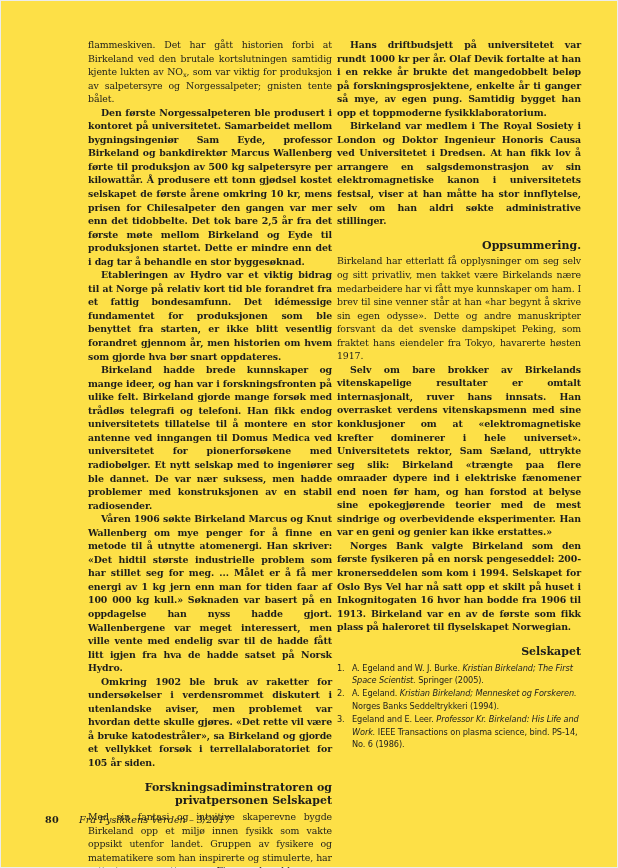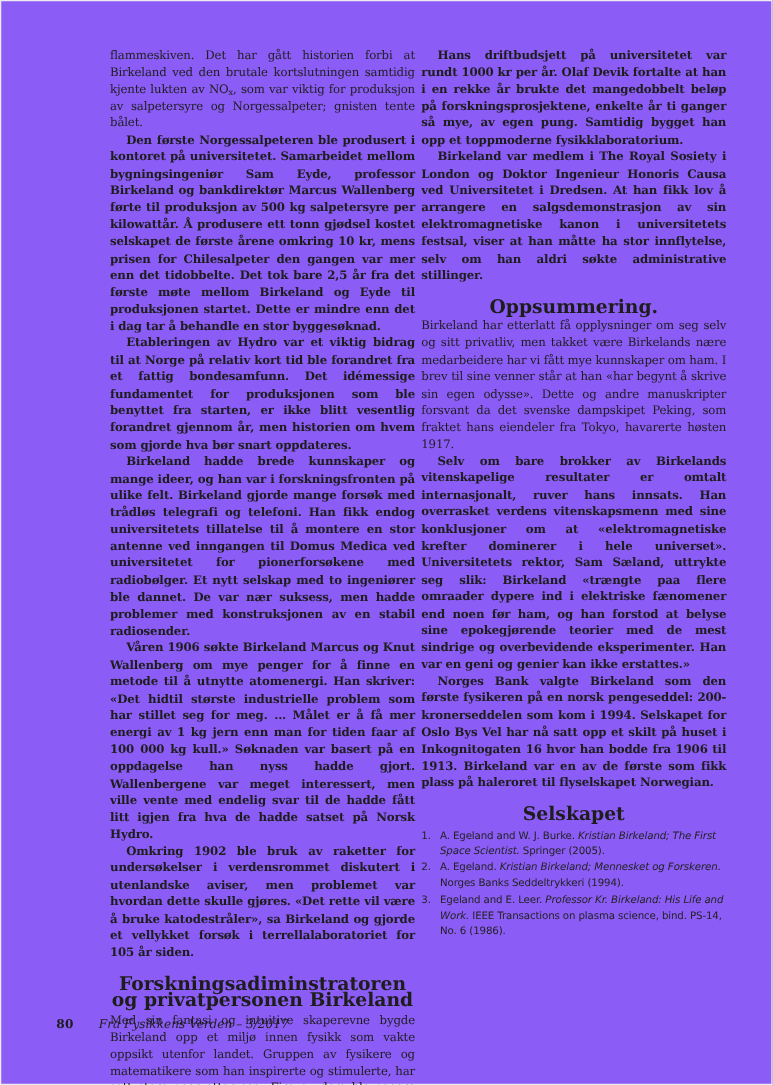--- a/index.html
+++ b/index.html
@@ -26,24 +26,24 @@
     letter-spacing: -0.1px;
   }
   .column-left  { left: 88px; }
   .column-right { left: 337px; }
 
   p.para { margin: 0; }
   p.para.indent { text-indent: 13px; font-weight: bold; }
 
   h2.heading {
     font-family: "DejaVu Serif", "Liberation Serif", serif;
-    font-size: 15px;
+    font-size: 11px;
     line-height: 13.8px;
     font-weight: bold;
-    text-align: center;
+    text-align: right;
     letter-spacing: 0;
     margin: 11px 0 2px 0;
   }
 
   sub.chem {
     font-size: 6.5px;
     line-height: 0;
     vertical-align: -2px;
   }
 
@@ -80,29 +80,29 @@
     font-size: 9.7px;
     line-height: 12px;
     white-space: nowrap;
   }
   .footer .page-num { font-weight: bold; letter-spacing: 0.2px; }
   .footer .journal  { font-style: italic; margin-left: 17px; letter-spacing: 0; }
 </style>
 </head>
 <body>
 
-<div class="page" style="color: rgb(29, 29, 27); background: #8b5cf6;">
+<div class="page" style="color: rgb(29, 29, 27); background: #fde047;">
   <div class="column column-left" id="left-col">
       <p class="para">flammeskiven. Det har gått historien forbi at Birkeland ved den brutale kortslutningen samtidig kjente lukten av NO<sub class="chem">x</sub>, som var viktig for produksjon av salpetersyre og Norgessalpeter; gnisten tente bålet.</p>
       <p class="para indent">Den første Norgessalpeteren ble produsert i kontoret på universitetet. Samarbeidet mellom bygningsingeniør Sam Eyde, professor Birkeland og bankdirektør Marcus Wallenberg førte til produksjon av 500 kg salpetersyre per kilowattår. Å produsere ett tonn gjødsel kostet selskapet de første årene omkring 10 kr, mens prisen for Chilesalpeter den gangen var mer enn det tidobbelte. Det tok bare 2,5 år fra det første møte mellom Birkeland og Eyde til produksjonen startet. Dette er mindre enn det i dag tar å behandle en stor byggesøknad.</p>
       <p class="para indent">Etableringen av Hydro var et viktig bidrag til at Norge på relativ kort tid ble forandret fra et fattig bondesamfunn. Det idémessige fundamentet for produksjonen som ble benyttet fra starten, er ikke blitt vesentlig forandret gjennom år, men historien om hvem som gjorde hva bør snart oppdateres.</p>
       <p class="para indent">Birkeland hadde brede kunnskaper og mange ideer, og han var i forskningsfronten på ulike felt. Birkeland gjorde mange forsøk med trådløs telegrafi og telefoni. Han fikk endog universitetets tillatelse til å montere en stor antenne ved inngangen til Domus Medica ved universitetet for pionerforsøkene med radiobølger. Et nytt selskap med to ingeniører ble dannet. De var nær suksess, men hadde problemer med konstruksjonen av en stabil radiosender.</p>
       <p class="para indent">Våren 1906 søkte Birkeland Marcus og Knut Wallenberg om mye penger for å finne en metode til å utnytte atomenergi. Han skriver: «Det hidtil største industrielle problem som har stillet seg for meg. ... Målet er å få mer energi av 1 kg jern enn man for tiden faar af 100 000 kg kull.» Søknaden var basert på en oppdagelse han nyss hadde gjort. Wallenbergene var meget interessert, men ville vente med endelig svar til de hadde fått litt igjen fra hva de hadde satset på Norsk Hydro.</p>
       <p class="para indent">Omkring 1902 ble bruk av raketter for undersøkelser i verdensrommet diskutert i utenlandske aviser, men problemet var hvordan dette skulle gjøres. «Det rette vil være å bruke katodestråler», sa Birkeland og gjorde et vellykket forsøk i terrellalaboratoriet for 105 år siden.</p>
-      <h2 class="heading">Forskningsadiminstratoren og privatpersonen Birkeland</h2>
+      <h2 class="heading">Forskningsadiminstratoren og privatpersonen Selskapet</h2>
       <p class="para">Med sin fantasi og intuitive skaperevne bygde Birkeland opp et miljø innen fysikk som vakte oppsikt utenfor landet. Gruppen av fysikere og matematikere som han inspirerte og stimulerte, har satt store spor etter seg. Fire av dem ble senere professorer ved Universitetet i Oslo.</p>
     </div>
   <div class="column column-right" id="right-col">
       <p class="para indent">Hans driftbudsjett på universitetet var rundt 1000 kr per år. Olaf Devik fortalte at han i en rekke år brukte det mangedobbelt beløp på forskningsprosjektene, enkelte år ti ganger så mye, av egen pung. Samtidig bygget han opp et toppmoderne fysikklaboratorium.</p>
       <p class="para indent">Birkeland var medlem i The Royal Sosiety i London og Doktor Ingenieur Honoris Causa ved Universitetet i Dredsen. At han fikk lov å arrangere en salgsdemonstrasjon av sin elektromagnetiske kanon i universitetets festsal, viser at han måtte ha stor innflytelse, selv om han aldri søkte administrative stillinger.</p>
       <h2 class="heading">Oppsummering.</h2>
       <p class="para">Birkeland har etterlatt få opplysninger om seg selv og sitt privatliv, men takket være Birkelands nære medarbeidere har vi fått mye kunnskaper om ham. I brev til sine venner står at han «har begynt å skrive sin egen odysse». Dette og andre manuskripter forsvant da det svenske dampskipet Peking, som fraktet hans eiendeler fra Tokyo, havarerte høsten 1917.</p>
       <p class="para indent">Selv om bare brokker av Birkelands vitenskapelige resultater er omtalt internasjonalt, ruver hans innsats. Han overrasket verdens vitenskapsmenn med sine konklusjoner om at «elektromagnetiske krefter dominerer i hele universet». Universitetets rektor, Sam Sæland, uttrykte seg slik: Birkeland «trængte paa flere omraader dypere ind i elektriske fænomener end noen før ham, og han forstod at belyse sine epokegjørende teorier med de mest sindrige og overbevidende eksperimenter. Han var en geni og genier kan ikke erstattes.»</p>
       <p class="para indent">Norges Bank valgte Birkeland som den første fysikeren på en norsk pengeseddel: 200-kronerseddelen som kom i 1994. Selskapet for Oslo Bys Vel har nå satt opp et skilt på huset i Inkognitogaten 16 hvor han bodde fra 1906 til 1913. Birkeland var en av de første som fikk plass på haleroret til flyselskapet Norwegian.</p>
       <h2 class="heading">Selskapet</h2>

